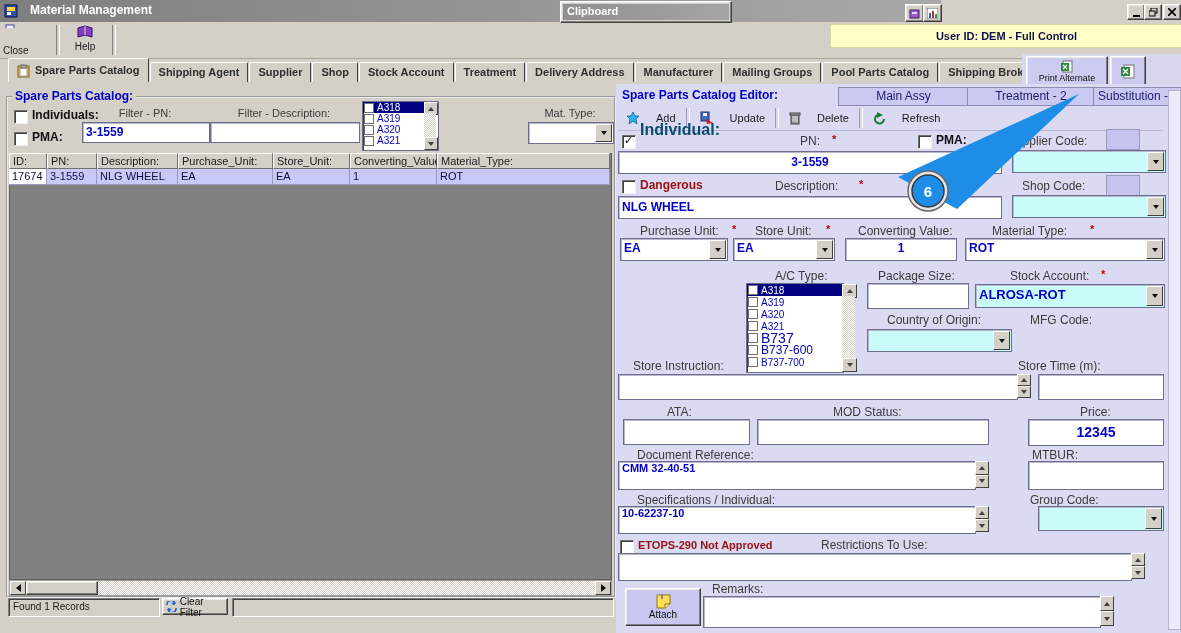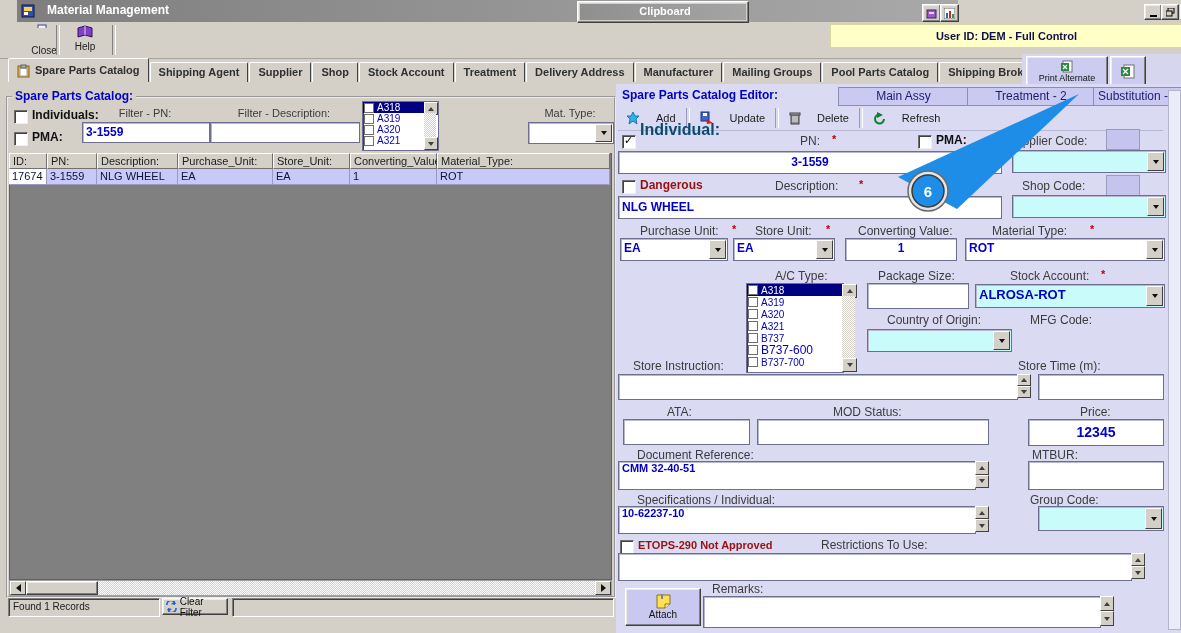--- a/index.html
+++ b/index.html
@@ -6,21 +6,21 @@
   .screen{position:relative;width:1181px;height:633px;background:#d4d0c8;overflow:hidden;
           font-family:"Liberation Sans","DejaVu Sans",sans-serif;font-size:11px;color:#303030;}
   .abs{position:absolute;}
   .nowrap{white-space:nowrap;}
   .b{font-weight:bold;}
   .ctr{text-align:center;}
   
   .raised{background:#d4d0c8;border:1px solid;border-color:#ffffff #404040 #404040 #ffffff;box-shadow:inset -1px -1px 0 #808080,inset 1px 1px 0 #ecebe5;}
   .sunken{border:1px solid;border-color:#808080 #ffffff #ffffff #808080;box-shadow:inset 1px 1px 0 #404040;}
   
-  .titlebar{left:17px;top:0;width:941px;height:22px;background:linear-gradient(90deg,#7e7e7e,#a9a9a9);display:flex;align-items:center;text-align:center;}
+  .titlebar{left:0;top:0;width:941px;height:22px;background:linear-gradient(90deg,#7e7e7e,#a9a9a9);display:flex;align-items:center;}
   .titletext{color:#fff;font-weight:bold;font-size:12px;margin-left:6px;}
   .winbtn{width:16px;height:14px;display:flex;align-items:center;justify-content:center;}
   
   .field{background:#fff;border:1px solid #6e6e8e;box-shadow:inset 1px 1px 0 #b8b8cc;}
   .cyan{background:#c9fbfb;}
   .val{color:#0000c8;font-weight:bold;font-size:12px;line-height:19px;padding:0 3px;overflow:hidden;}
   .lbl{color:#3c3c3c;font-size:12px;white-space:nowrap;}
   .lbl11{color:#3c3c3c;font-size:11px;white-space:nowrap;}
   .star{color:#c00000;font-weight:bold;margin-left:4px;}
   .combo-arrow{position:absolute;top:1px;right:1px;bottom:1px;width:15px;background:#d4d0c8;border:1px solid;border-color:#fff #404040 #404040 #fff;display:flex;align-items:center;justify-content:center;}
@@ -98,21 +98,21 @@
       </svg>
     </div>
     <div class="abs raised winbtn" style="left:1163px;top:4px">
       <svg width="8" height="8">
         <path d="M0 0 L8 8 M8 0 L0 8" stroke="#000" stroke-width="1.6"></path>
       </svg>
     </div>
   </div>
 
   <div class="abs" style="left:0;top:22px;width:1181px;height:36px;border-bottom:1px solid #a8a49c;">
-    <div class="abs" style="left:21px;top:2px;width:46px;height:32px;display:flex;flex-direction:column;align-items:center;gap:17px;">
+    <div class="abs" style="left:3px;top:2px;width:46px;height:32px;display:flex;flex-direction:column;align-items:flex-start;gap:17px;">
       <svg width="18" height="17">
         <rect x="3" y="1" width="8" height="14" fill="#f4f0ff" stroke="#404090"></rect>
         <circle cx="9.5" cy="8" r="1" fill="#c08020"></circle>
         <path d="M11 9 L17 12 L11 15 Z" fill="#e8c020" stroke="#806000" stroke-width="0.5"></path>
       </svg>
       <span style="font-size:10px;color:#202020;">Close</span>
     </div>
     <div class="abs" style="left:56px;top:3px;width:2px;height:30px;border-left:1px solid #808080;border-right:1px solid #fff;"></div>
     <div class="abs" style="left:62px;top:2px;width:46px;height:32px;display:flex;flex-direction:column;align-items:center;">
       <svg width="18" height="17">
@@ -384,21 +384,21 @@
         <span>A319</span>
       </div>
     <div class="li" style="height:12px;font-size:10px;">
         <span class="box"></span>
         <span>A320</span>
       </div>
     <div class="li" style="height:12px;font-size:10px;">
         <span class="box"></span>
         <span>A321</span>
       </div>
-    <div class="li" style="height:12px;font-size:10px;">
+    <div class="li" style="height:12px;font-size:14px;">
         <span class="box"></span>
         <span>B737</span>
       </div>
     <div class="li" style="height:12px;font-size:12px;">
         <span class="box"></span>
         <span>B737-600</span>
       </div>
     <div class="li" style="height:12px;font-size:10px;">
         <span class="box"></span>
         <span>B737-700</span>

